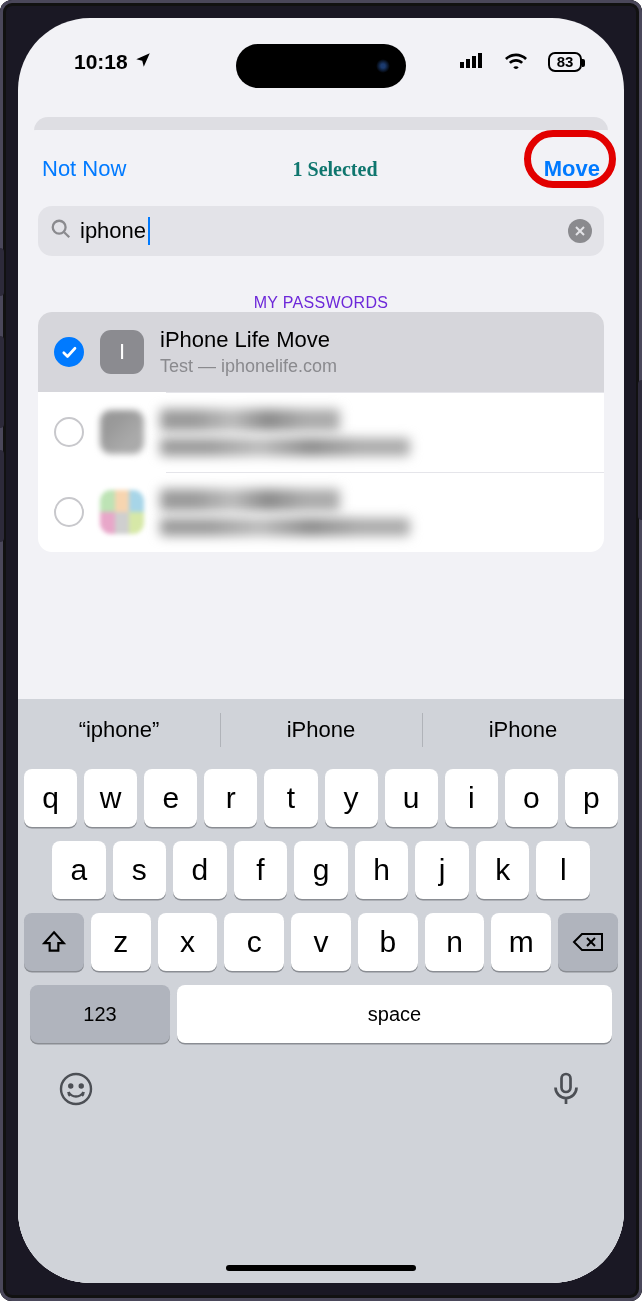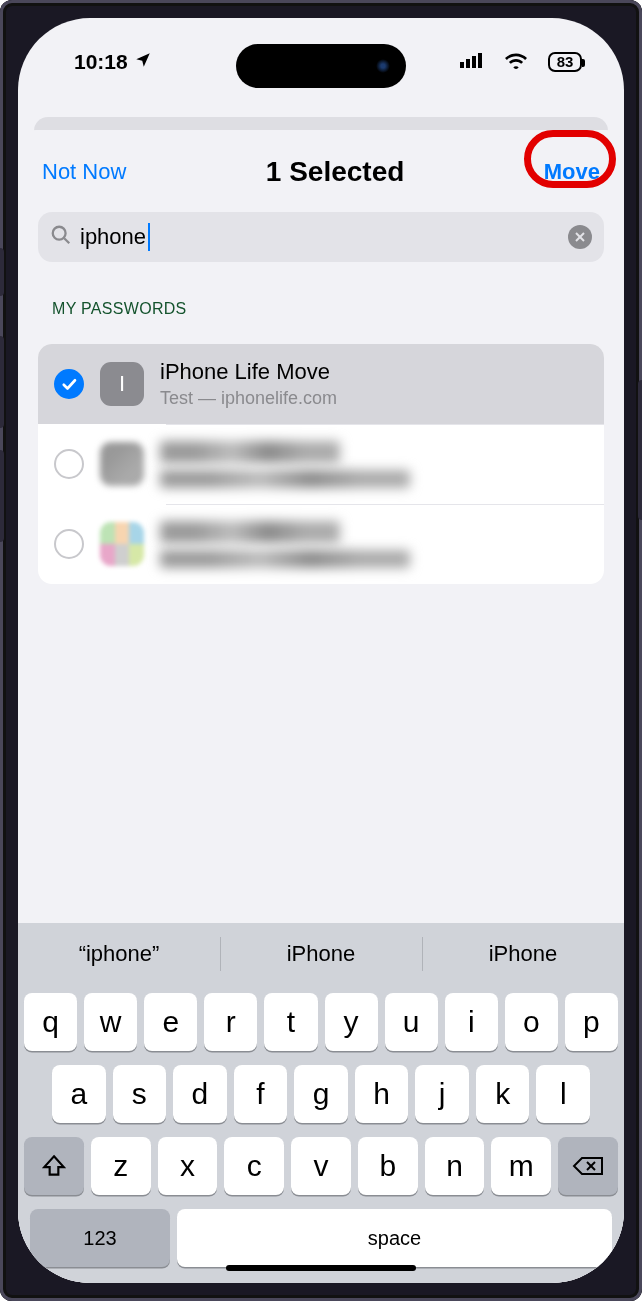--- a/index.html
+++ b/index.html
@@ -109,23 +109,24 @@
     padding: 26px 24px 10px 24px;
   }
   .nav-button {
     color: #007aff;
     font-size: 22px;
     font-weight: 400;
     background: none; border: none;
   }
   .nav-button.bold { font-weight: 600; }
   .nav-title {
-    font-size: 28px;
+    font-size: 20px;
     font-weight: 600;
-    color: #000000;
+    color: #0f766e;
+    font-family: Liberation Serif, serif;
   }
   .move-highlight {
     position: absolute;
     top: 112px; right: 8px;
     width: 92px; height: 58px;
     border: 7px solid #e20000;
     border-radius: 30px;
     z-index: 20;
     pointer-events: none;
   }
@@ -150,24 +151,25 @@
   .clear-btn {
     width: 24px; height: 24px;
     background: #8a8a8e;
     border-radius: 50%;
     display: flex; align-items: center; justify-content: center;
     color: #e3e3e8;
   }
   .clear-btn svg { width: 12px; height: 12px; }
 
   .section-header {
-    margin: 38px 34px 26px 34px;
+    margin: 38px 34px 0 34px;
     font-size: 16px;
-    color: #14532d;
+    color: #6d28d9;
     letter-spacing: 0.3px;
+    text-align: center;
   }
   .list {
     margin: 0 20px;
     background: #fff;
     border-radius: 14px;
     overflow: hidden;
   }
   .row {
     display: flex;
     align-items: center;
@@ -221,21 +223,21 @@
     color: transparent;
     border-radius: 3px;
   }
   .pix-title { width: 180px; height: 22px; }
   .pix-sub { width: 250px; height: 18px; margin-top: 4px; }
 
   
   .keyboard-area {
     position: absolute;
     bottom: 0; left: 0; right: 0;
-    height: 360px;
+    height: 584px;
     background: #d0d3d9;
   }
   .suggestions {
     display: flex;
     height: 62px;
     align-items: stretch;
   }
   .sug {
     flex: 1;
     display: flex;

